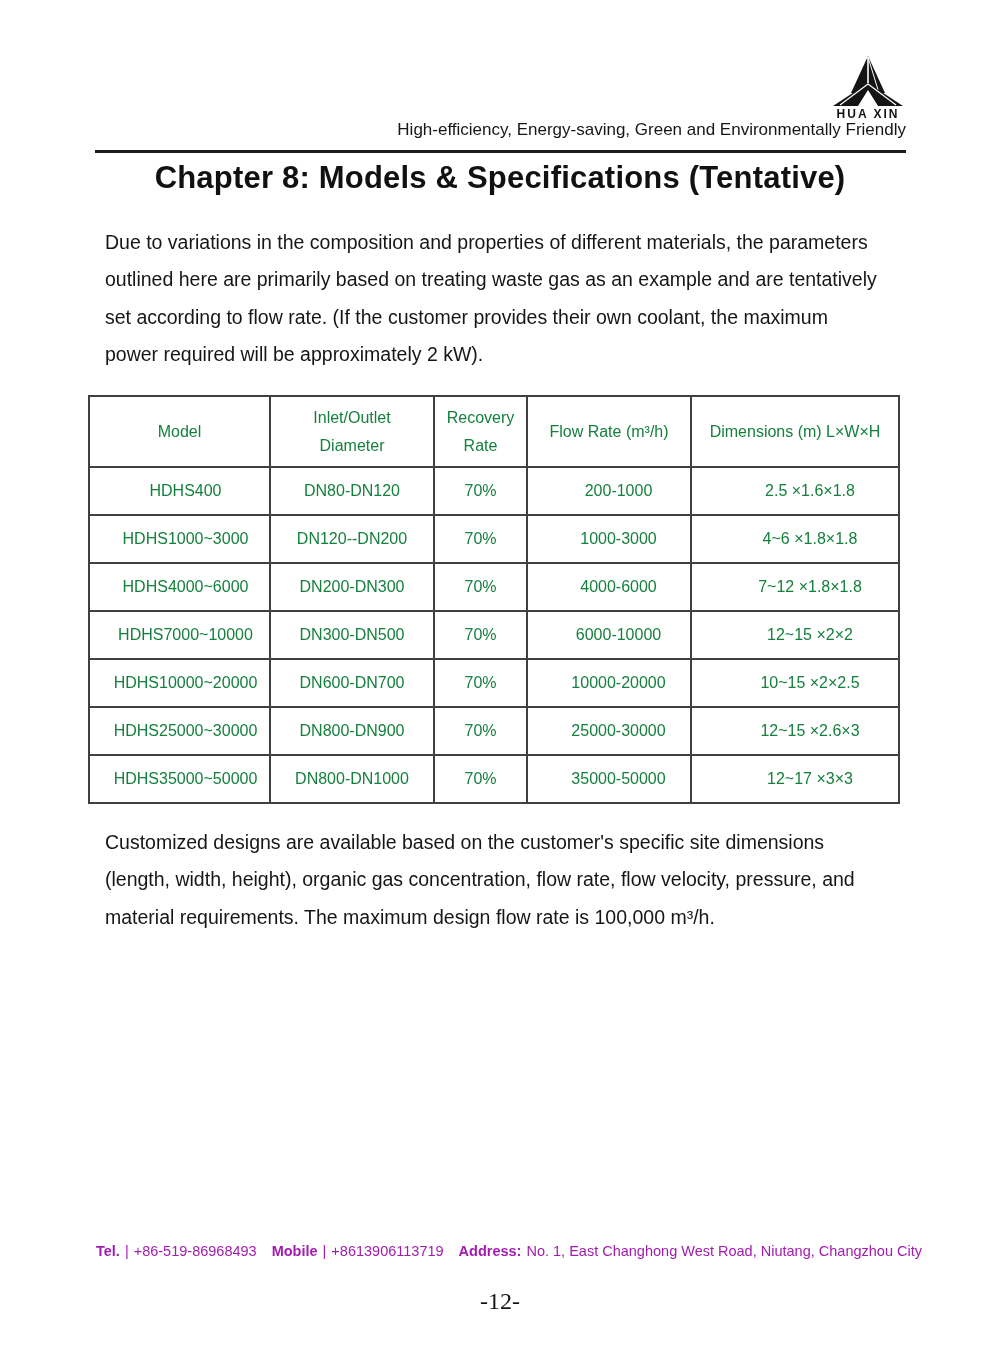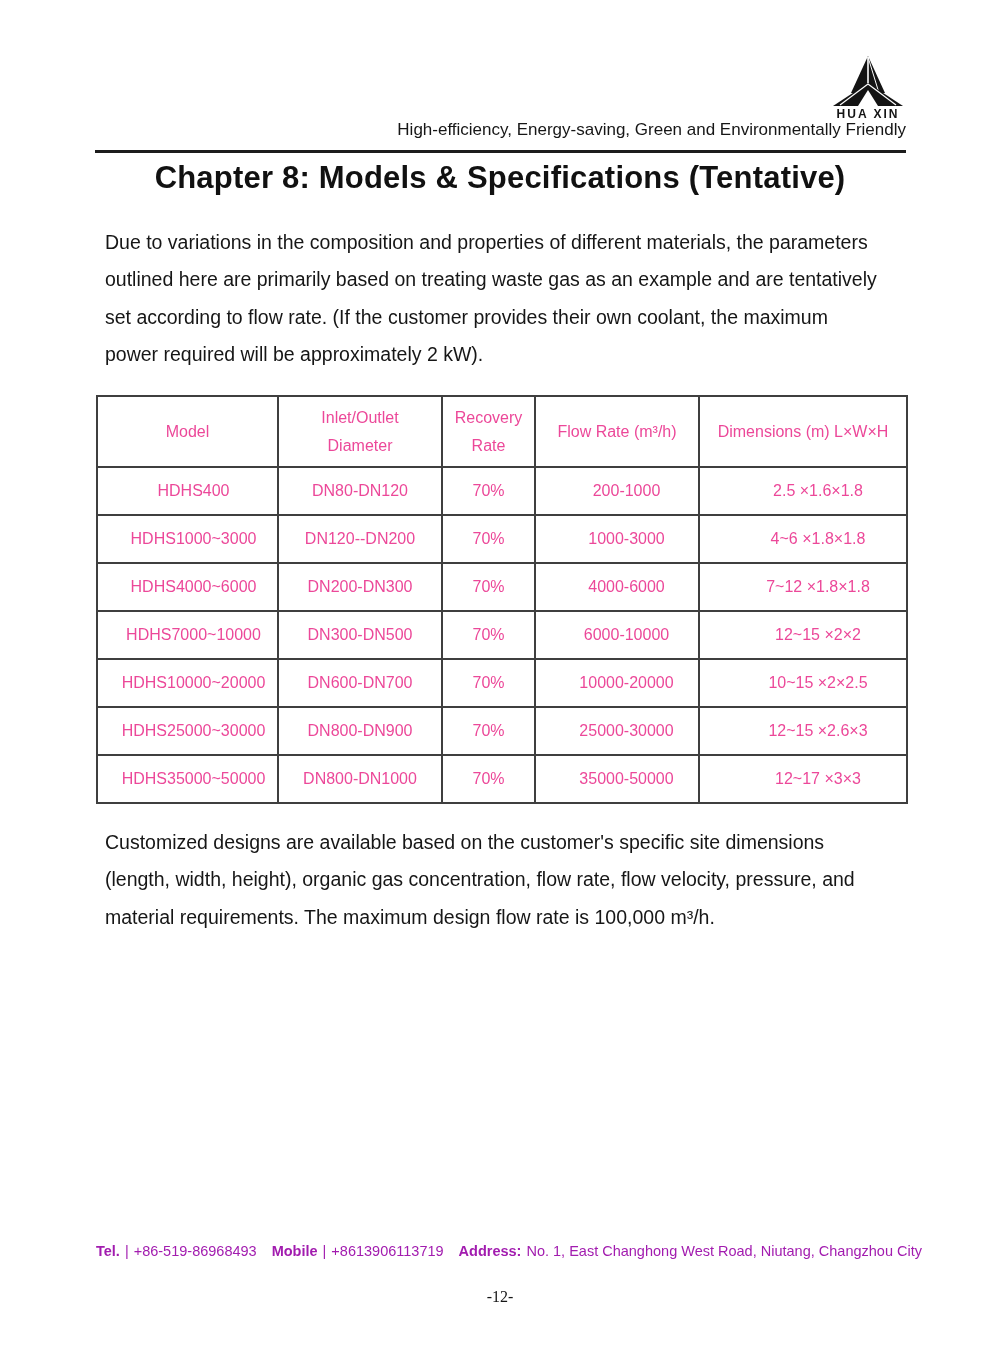--- a/index.html
+++ b/index.html
@@ -31,23 +31,23 @@
   }
 
   
   .para { position: absolute; left: 105px; width: 830px; font-size: 19.5px; color: #161616; }
   .para .line { height: 37.4px; white-space: nowrap; }
   .para1 { top: 231px; }
   .para2 { top: 831px; }
 
   
   table.spec {
-    position: absolute; left: 96px; top: 395px;
+    position: absolute; left: 88px; top: 395px;
     width: 810px; border-collapse: collapse;
-    font-size: 16px; color: #ec4899; table-layout: fixed;
+    font-size: 16px; color: #15803d; table-layout: fixed;
   }
   table.spec th, table.spec td {
     border: 2px solid #3f3f3f;
     font-weight: normal;
     vertical-align: middle;
     text-align: center;
     overflow: hidden;
   }
   table.spec th { height: 71px; line-height: 28px; padding: 0 8px; }
   table.spec td { height: 48px; }
@@ -69,21 +69,21 @@
   }
   .footer .b { font-weight: bold; }
   .footer .sep { margin: 0 5px; }
   .footer .gap { display: inline-block; width: 15px; }
   .footer .val-gap { margin-left: 5px; }
 
   .pageno {
     position: absolute; left: 0; top: 1288px; width: 100%;
     text-align: center;
     font-family: "Liberation Serif", serif;
-    font-size: 16px; color: #161616;
+    font-size: 24px; color: #161616;
   }
 </style>
 </head>
 <body>
 
 <div class="header">
   <svg class="logo" width="76" height="64" viewBox="0 0 76 64" xmlns="http://www.w3.org/2000/svg">
     <polygon points="38,0 21,37 55,37" fill="#141414"></polygon>
     <line x1="38" y1="1" x2="38" y2="37" stroke="#ffffff" stroke-width="1.6"></line>
     <line x1="38" y1="1" x2="49" y2="37" stroke="#ffffff" stroke-width="1"></line>

